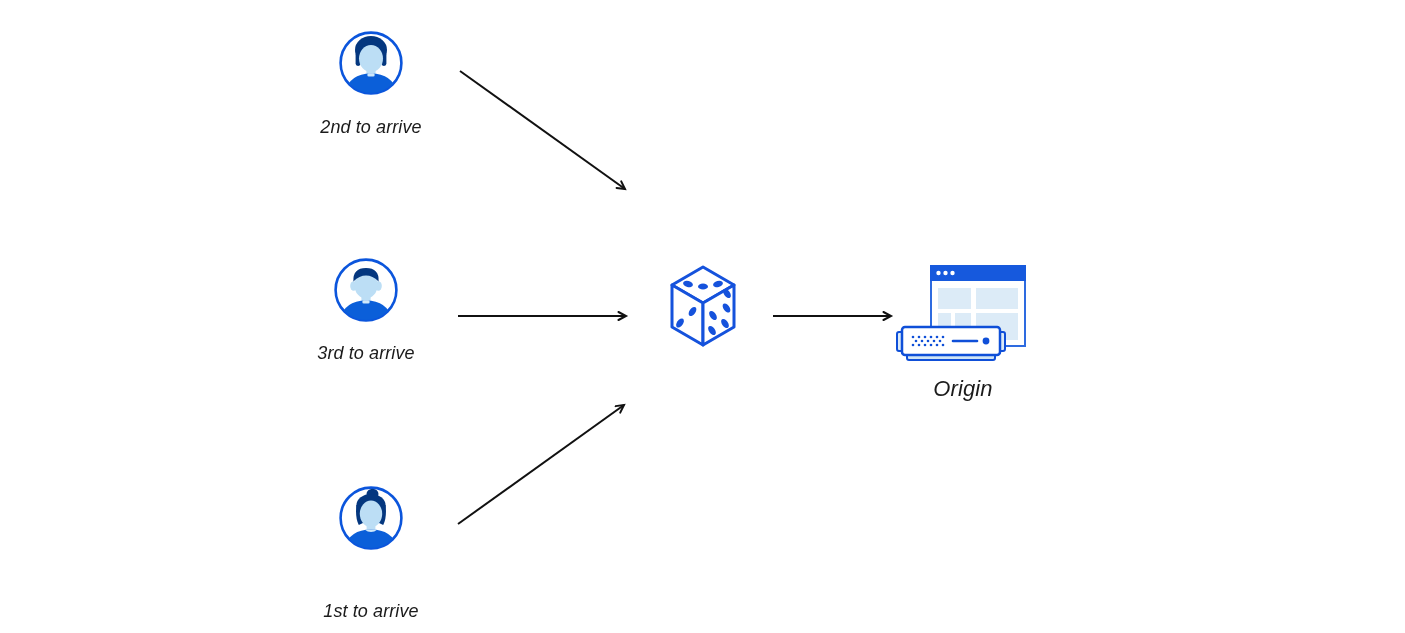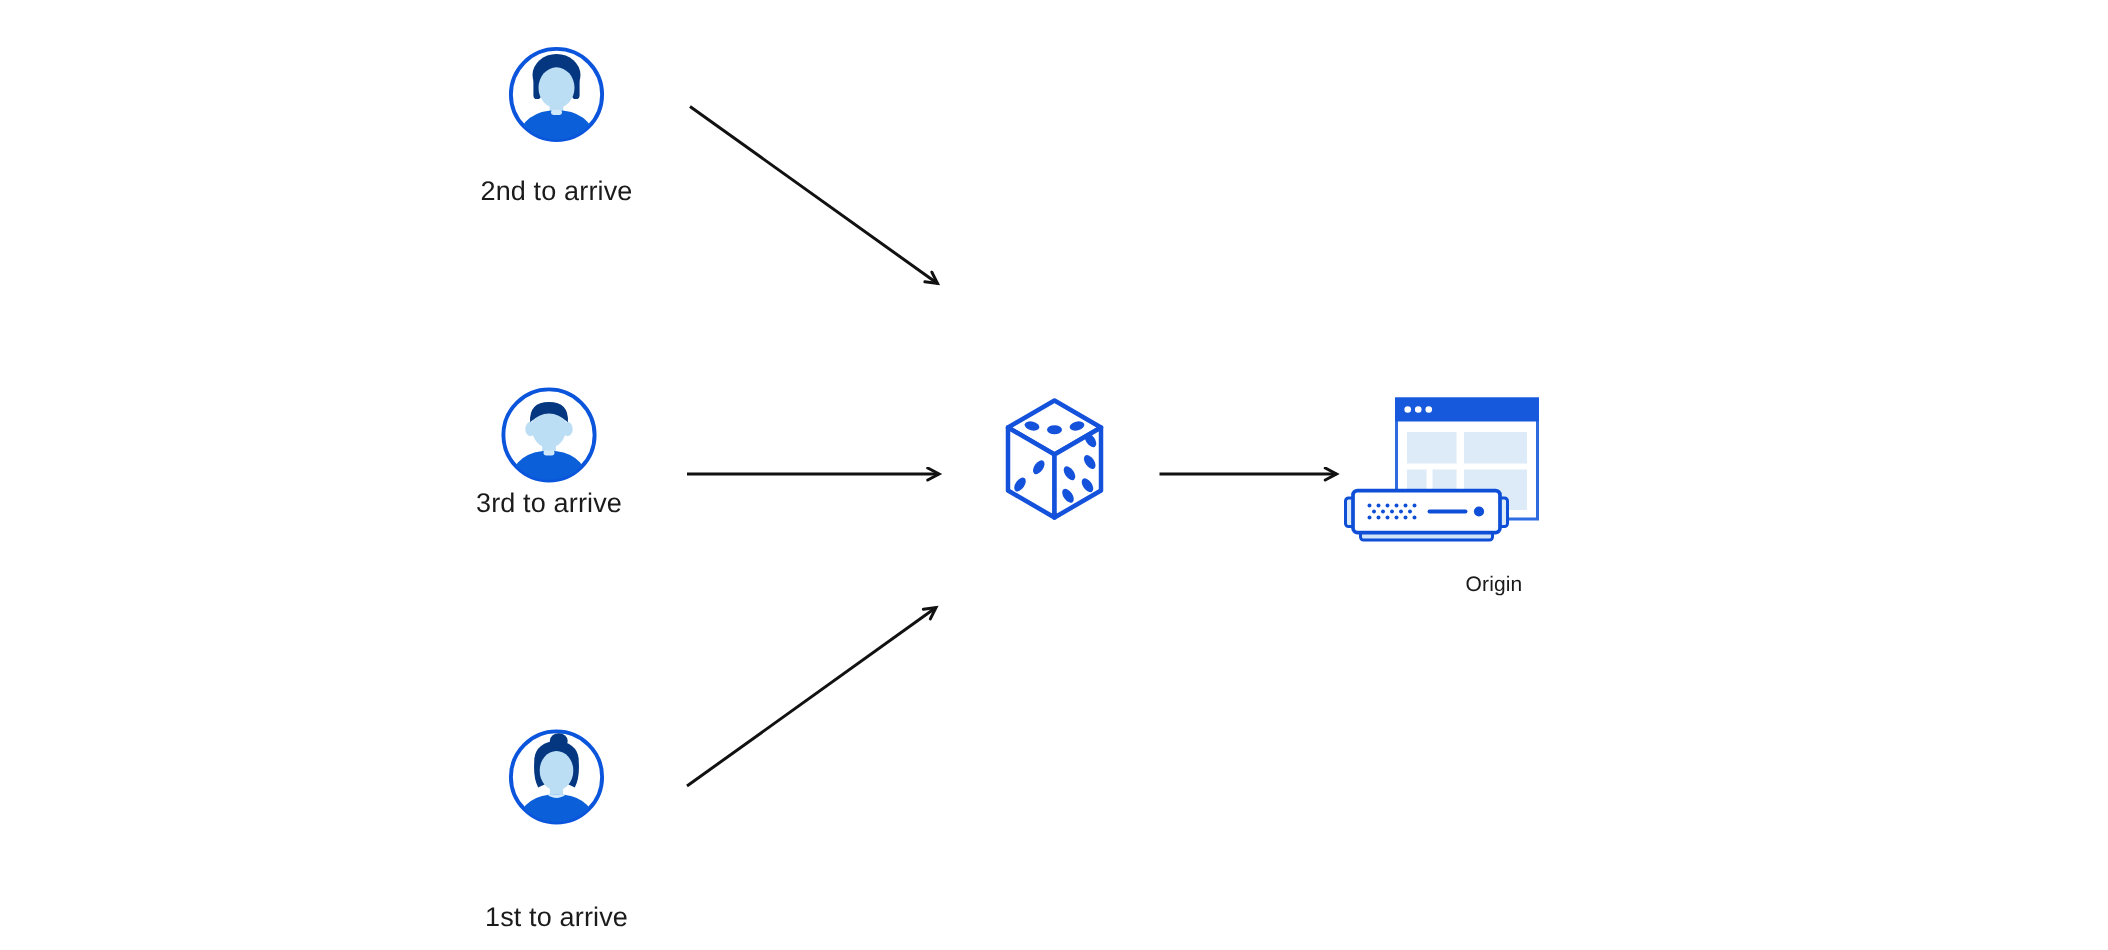--- a/index.html
+++ b/index.html
@@ -1,18 +1,19 @@
 <!DOCTYPE html>
 <html><head>
 <meta charset="utf-8">
 <style>
   html,body{margin:0;padding:0;background:#ffffff;}
   .canvas{
     position:relative;width:1405px;height:633px;background:#ffffff;overflow:hidden;
     font-family:"Liberation Sans", sans-serif;
+    font-style:italic;
   }
   .abs{position:absolute;}
   .node-label{
     position:absolute;width:160px;text-align:center;
     font-size:18px;line-height:22px;color:#1b1b1b;letter-spacing:.1px;
   }
   svg{display:block;}
 </style>
 </head>
 <body>
@@ -61,21 +62,21 @@
     <g clip-path="url(#clipB)">
       <ellipse cx="20.6" cy="29" rx="3.4" ry="4.8" fill="#bcdef5"></ellipse>
       <ellipse cx="45.4" cy="29" rx="3.4" ry="4.8" fill="#bcdef5"></ellipse>
       <rect x="28.4" y="32" width="9.2" height="14" rx="2" fill="#bcdef5"></rect>
       <ellipse cx="33" cy="28" rx="11.6" ry="13.6" fill="#bcdef5"></ellipse>
       <path d="M20.4,24.5 Q19.6,11 33,11 Q46.4,11 45.6,24.5 Q39.5,18.6 33,18.6 Q26.5,18.6 20.4,24.5 Z" fill="#04377f"></path>
       <path d="M5,68 Q9,43.5 33,43.5 Q57,43.5 61,68 Z" fill="#0b5fd9"></path>
       <rect x="29.3" y="43.2" width="7.4" height="3.4" rx="1.6" fill="#cfe8fa"></rect>
     </g>
   </svg>
-  <div class="node-label" style="left:286px;top:324px">3rd to arrive</div>
+  <div class="node-label" style="left:286px;top:342px">3rd to arrive</div>
 
   <svg class="abs" style="left:338px;top:485px" width="66" height="66" viewBox="0 0 66 66">
     <defs>
         <clipPath id="clipC">
           <circle cx="33" cy="33" r="30"></circle>
         </clipPath>
       </defs>
     <circle cx="33" cy="33" r="30.4" fill="#ffffff" stroke="#0b55dc" stroke-width="2.6"></circle>
     <g clip-path="url(#clipC)">
       <ellipse cx="34.5" cy="9" rx="6" ry="5.2" fill="#04377f"></ellipse>
@@ -149,15 +150,15 @@
           <circle cx="26" cy="87" r="1.3"></circle>
           <circle cx="32" cy="87" r="1.3"></circle>
         <circle cx="38" cy="87" r="1.3"></circle>
           <circle cx="44" cy="87" r="1.3"></circle>
           <circle cx="50" cy="87" r="1.3"></circle>
       </g>
       <line x1="60" y1="83" x2="84" y2="83" stroke="#0f4fd8" stroke-width="2.6" stroke-linecap="round"></line>
       <circle cx="93" cy="83" r="3.4" fill="#0f4fd8"></circle>
     </g>
   </svg>
-  <div class="node-label" style="left:916px;top:378px;font-size:14px">Origin</div>
+  <div class="node-label" style="left:883px;top:378px;font-size:22px">Origin</div>
 
 </div>
 
 </body></html>

